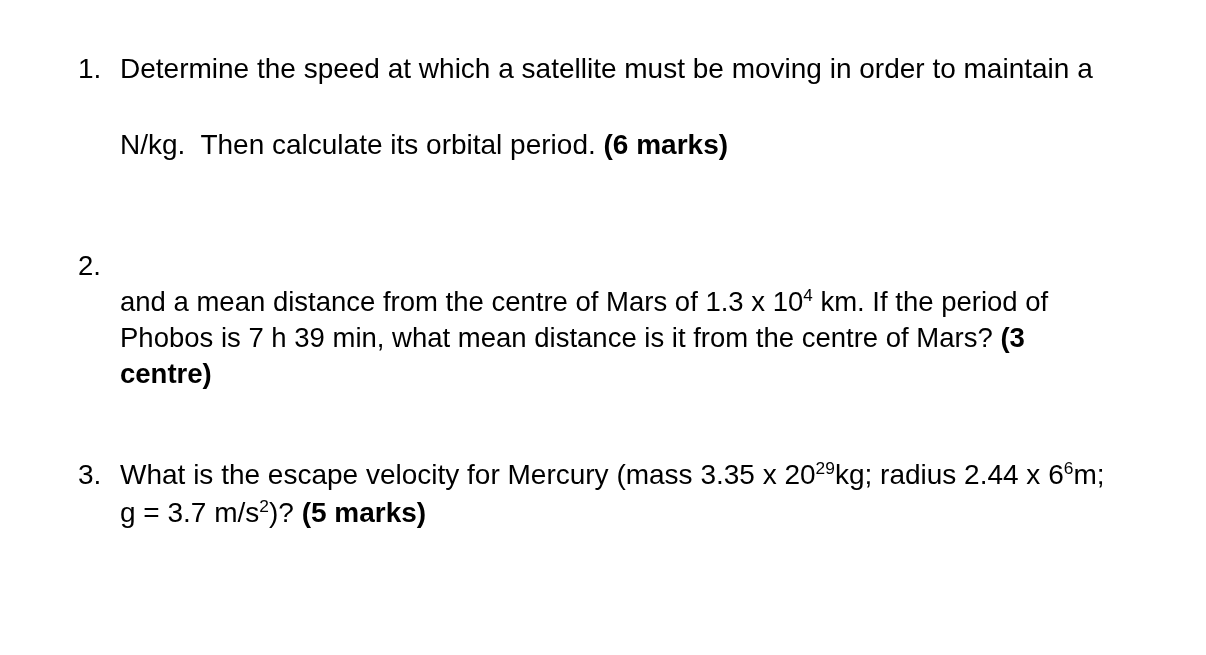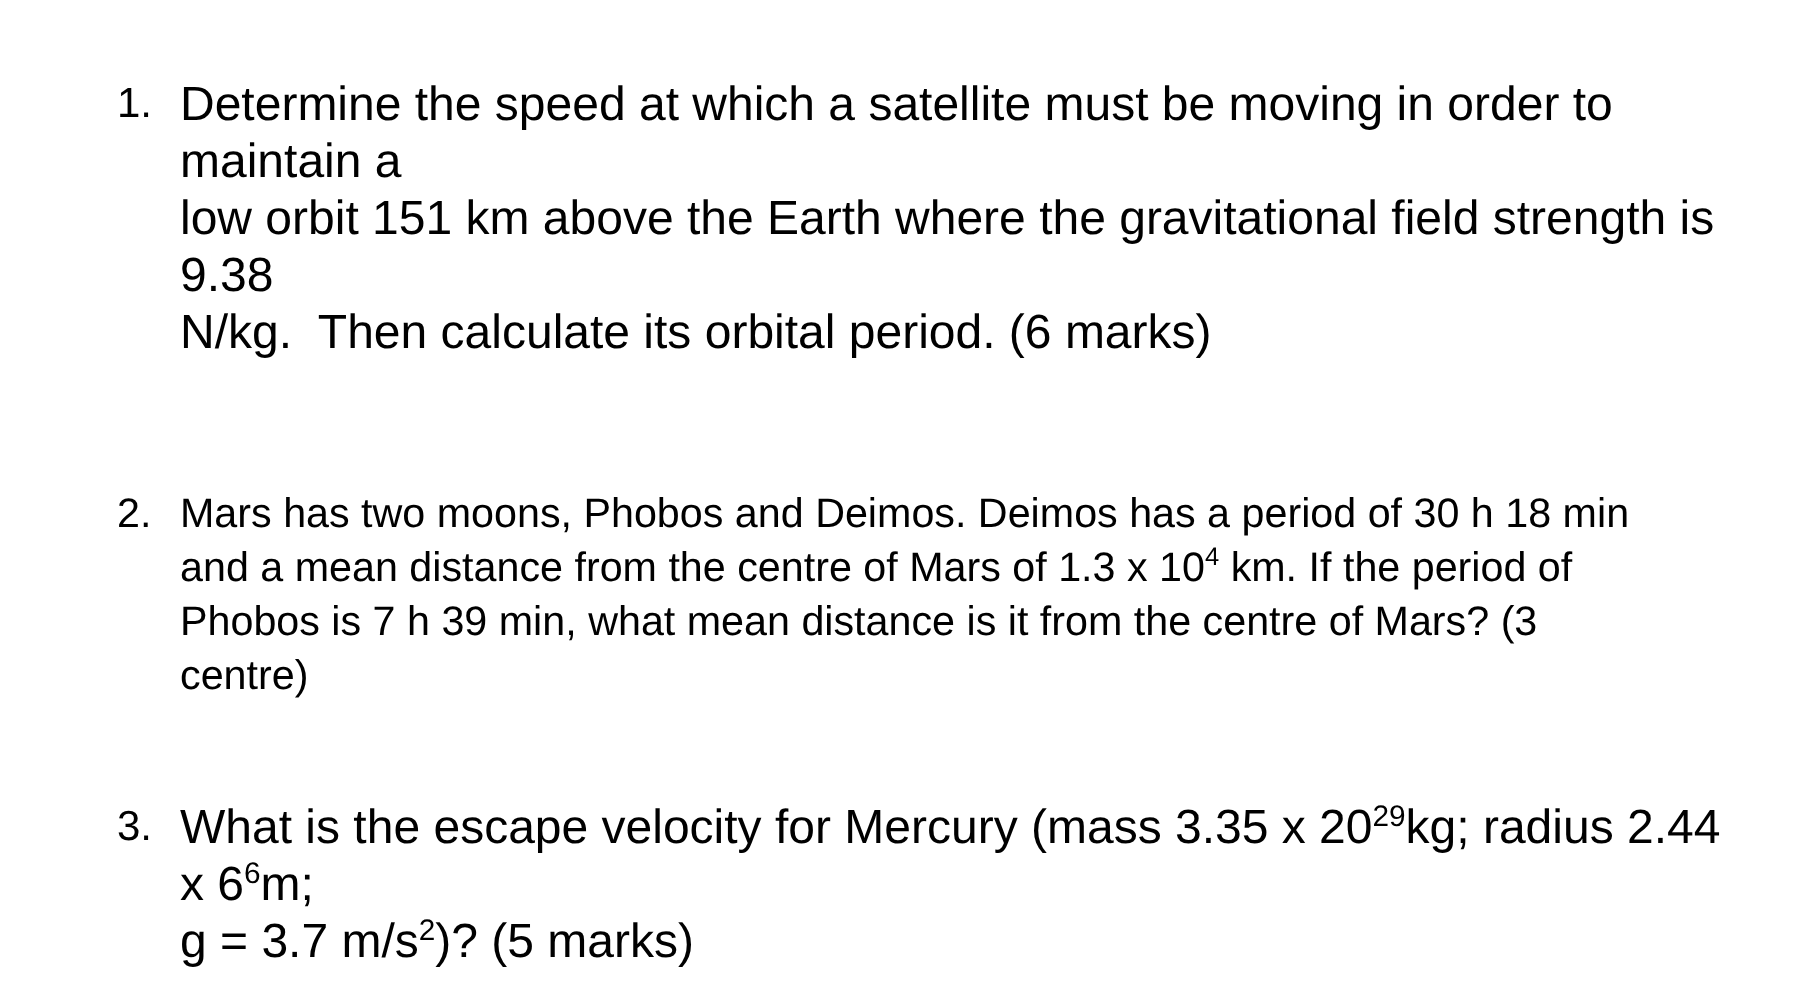--- a/index.html
+++ b/index.html
@@ -23,51 +23,51 @@
     display: flex;
     align-items: flex-start;
   }
   .q-number {
     flex: 0 0 42px;
     font-size: 28px;
     line-height: 38px;
   }
   .q-text {
     flex: 1 1 auto;
-    font-size: 32px;
+    font-size: 28px;
     line-height: 38px;
     max-width: 1045px;
   }
   .question.q2 .q-number,
   .question.q2 .q-text {
     line-height: 36px;
     font-size: 27.5px;
   }
   .question.q1 { margin-bottom: 84px; }
   .question.q2 { margin-bottom: 64px; }
-  .bold { font-weight: 400; }
+  .bold { font-weight: 700; }
   sup {
     font-size: 62%;
     line-height: 0;
     vertical-align: super;
   }
 </style>
 </head>
 <body>
 
 <main class="page">
 
   <div class="question q1">
     <span class="q-number">1.</span>
-    <div class="q-text"><span>Determine the speed at which a satellite must be moving in order to maintain a</span><br><span>low orbit 151 km above the Earth where the gravitational field strength is 9.38</span><br><span>N/kg.&nbsp; Then calculate its orbital period. </span><span class="bold">(6 marks)</span></div>
+    <div class="q-text"><span>Determine the speed at which a satellite must be moving in order to maintain a</span><br><br><span>N/kg.&nbsp; Then calculate its orbital period. </span><span class="bold">(6 marks)</span></div>
   </div>
 
   <div class="question q2">
     <span class="q-number">2.</span>
-    <div class="q-text"><span>Mars has two moons, Phobos and Deimos. Deimos has a period of 30 h 18 min</span><br><span>and a mean distance from the centre of Mars of 1.3 x 10</span><sup>4</sup><span>&nbsp;km. If the period of</span><br><span>Phobos is 7 h 39 min, what mean distance is it from the centre of Mars? </span><span class="bold">(3</span><br><span class="bold">centre)</span></div>
+    <div class="q-text"><br><span>and a mean distance from the centre of Mars of 1.3 x 10</span><sup>4</sup><span>&nbsp;km. If the period of</span><br><span>Phobos is 7 h 39 min, what mean distance is it from the centre of Mars? </span><span class="bold">(3</span><br><span class="bold">centre)</span></div>
   </div>
 
   <div class="question q3">
     <span class="q-number">3.</span>
     <div class="q-text"><span>What is the escape velocity for Mercury (mass 3.35 x 20</span><sup>29</sup><span>kg; radius 2.44 x 6</span><sup>6</sup><span>m;</span><br><span>g = 3.7 m/s</span><sup>2</sup><span>)? </span><span class="bold">(5 marks)</span></div>
   </div>
 
 </main>
 
 </body></html>

